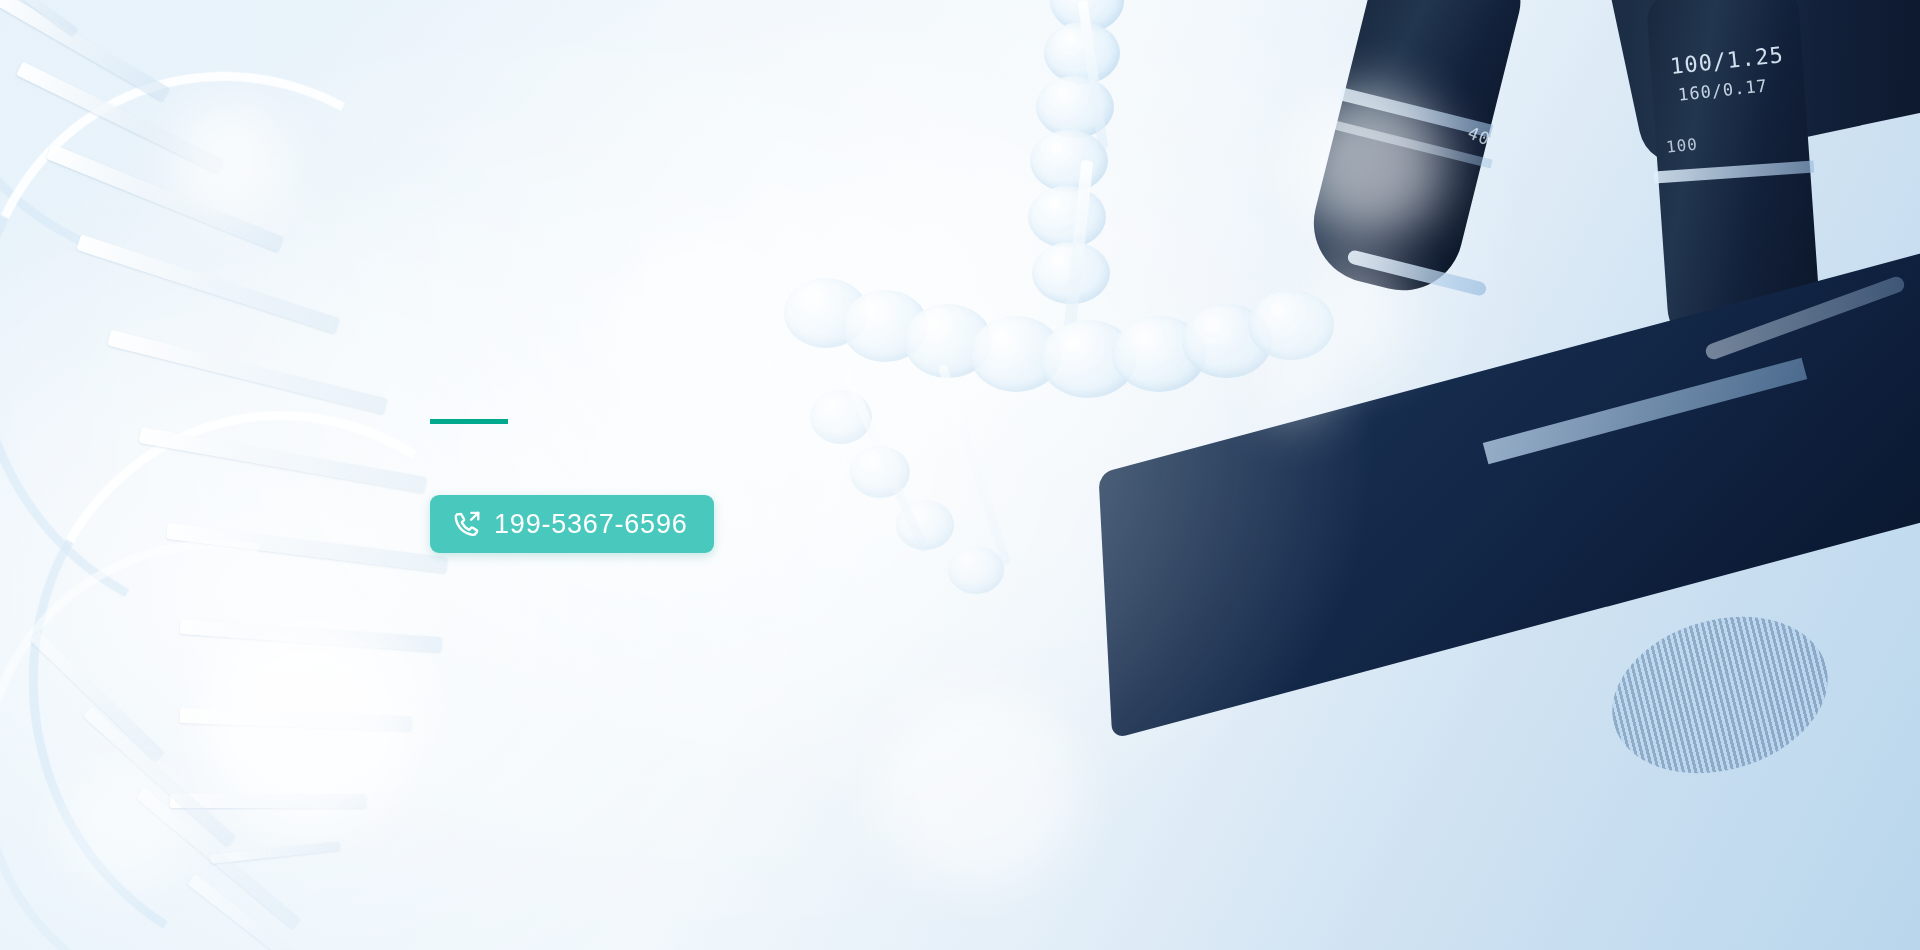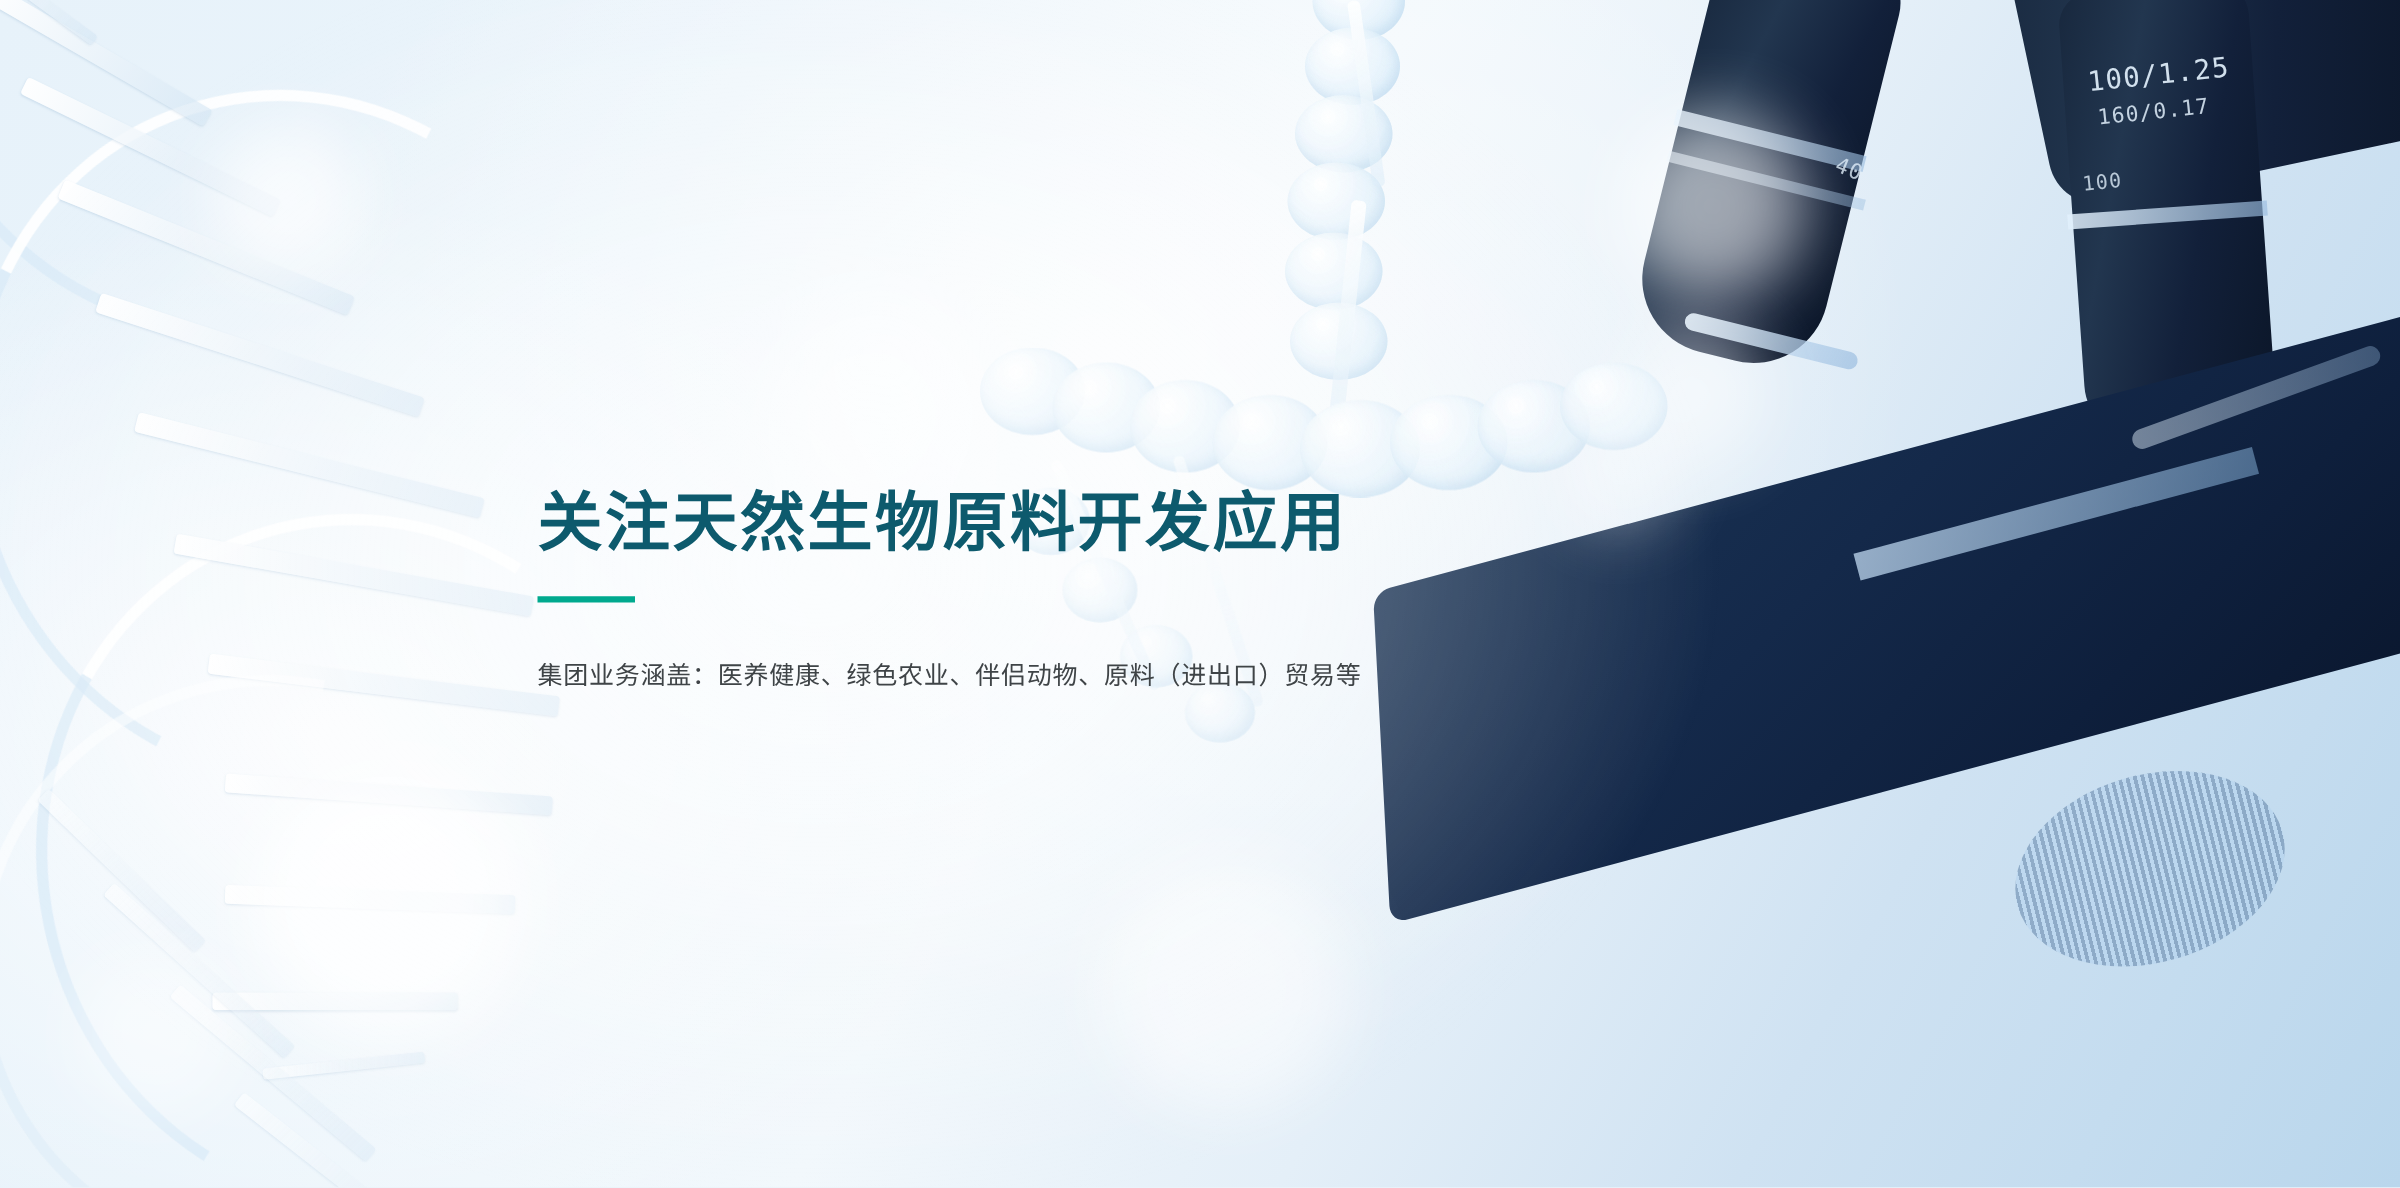--- a/index.html
+++ b/index.html
@@ -240,23 +240,31 @@
     <div class="bokeh" style="left:200px;  top:610px; width:220px; height:220px; background:rgba(255,255,255,0.80);"></div>
     <div class="bokeh" style="left:60px;   top:760px; width:130px; height:130px; background:rgba(255,255,255,0.45);"></div>
     <div class="bokeh" style="left:880px;  top:690px; width:200px; height:200px; background:rgba(255,255,255,0.55);"></div>
     <div class="bokeh" style="left:620px;  top:240px; width:160px; height:160px; background:rgba(255,255,255,0.40);"></div>
 
     <div class="vignette"></div>
   </div>
 
   <div class="content">
 
-    <h1 class="headline">关注天然生物原料开发应用</h1>
 
     <div class="divider"></div>
 
     <div class="desc">
-      <p class="desc-line">集团业务涵盖：医养健康、绿色农业、伴侣动物、原料（进出口）贸易等</p>
-    </div>
-
+    </div>
+
+    <button class="phone-btn" type="button">
+      <span class="phone-ico">
+        <svg viewBox="0 0 24 24" width="30" height="30" fill="none" stroke="#ffffff" stroke-width="1.9" stroke-linecap="round" stroke-linejoin="round">
+          <path d="M4.2 4.1c-.8.6-1.3 1.6-1.2 2.7.5 4.3 2.6 8 5.6 10.5 2.3 1.9 5 3.1 7.9 3.4 1.1.1 2.1-.4 2.7-1.3l.7-1.1c.3-.5.2-1.1-.3-1.4l-3-1.9c-.5-.3-1.1-.2-1.4.2l-.9 1.1c-.2.3-.6.4-.9.2-2.3-1.2-4.2-3.1-5.4-5.4-.2-.3-.1-.7.2-.9l1.1-.9c.4-.3.5-.9.2-1.4L7.6 4.5c-.3-.5-.9-.6-1.4-.3l-2 0z"></path>
+          <path d="M15.6 3.1h5.4v5.1"></path>
+          <path d="M21 3.1l-5.7 5.5"></path>
+        </svg>
+      </span>
+      <span class="phone-num">199-5367-6596</span>
+    </button>
 
   </div>
 </div>
 
 </body></html>

